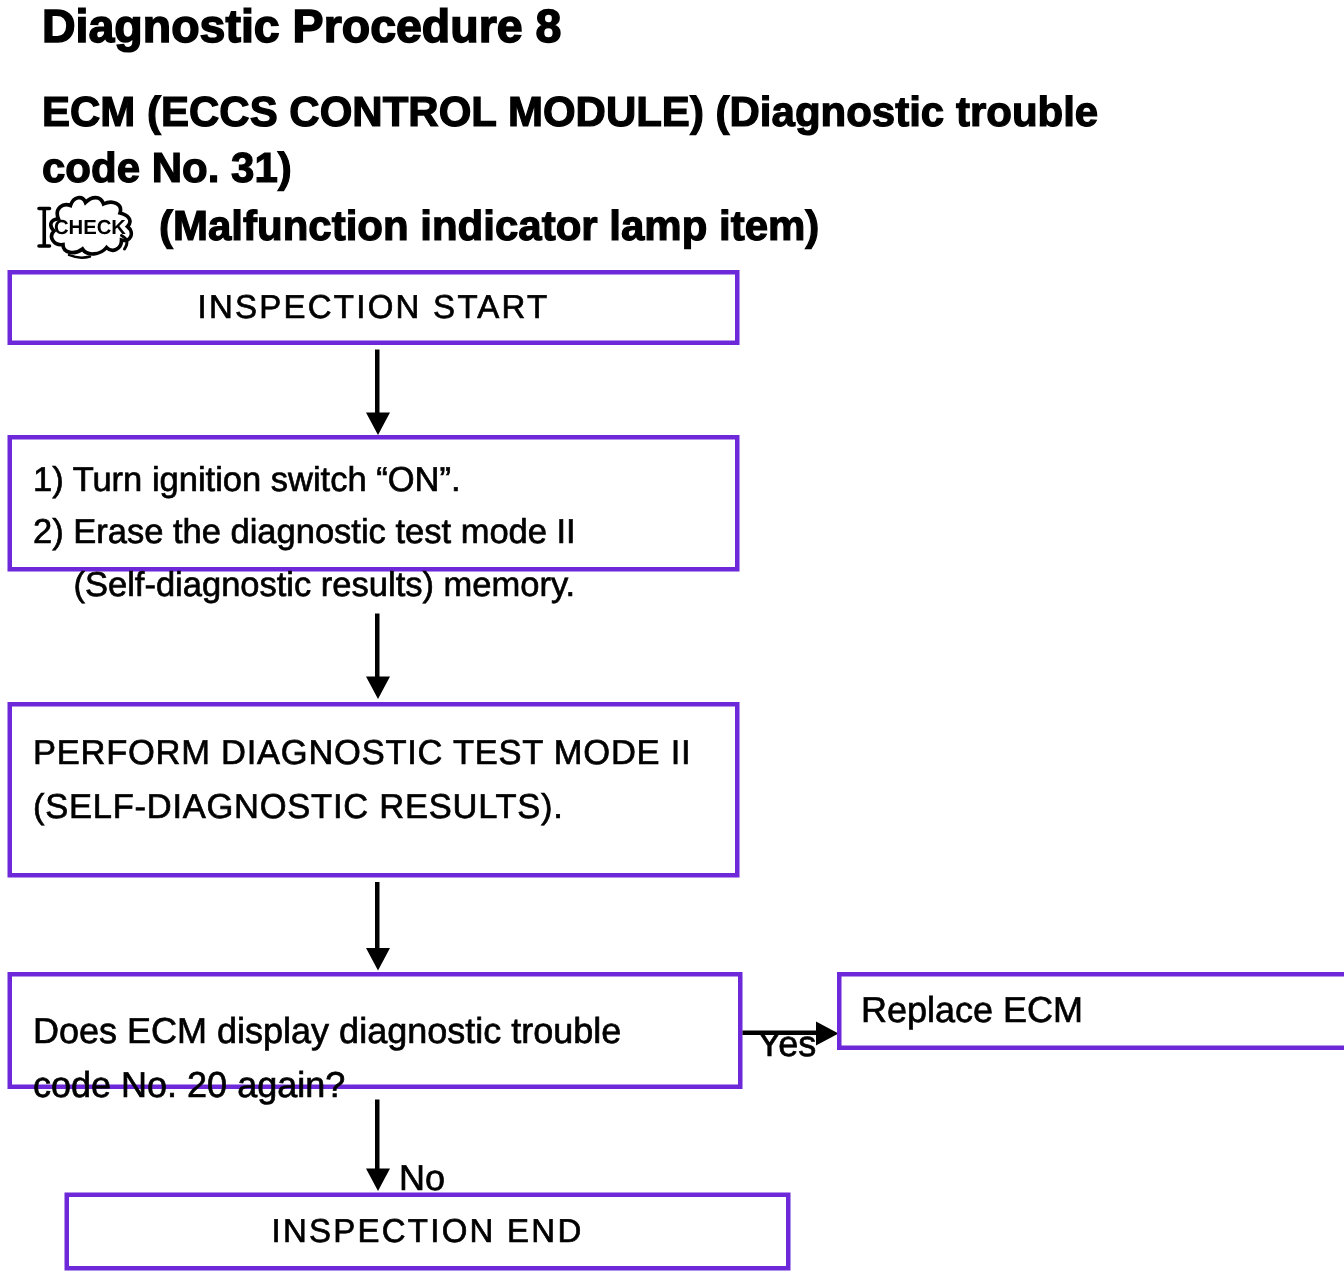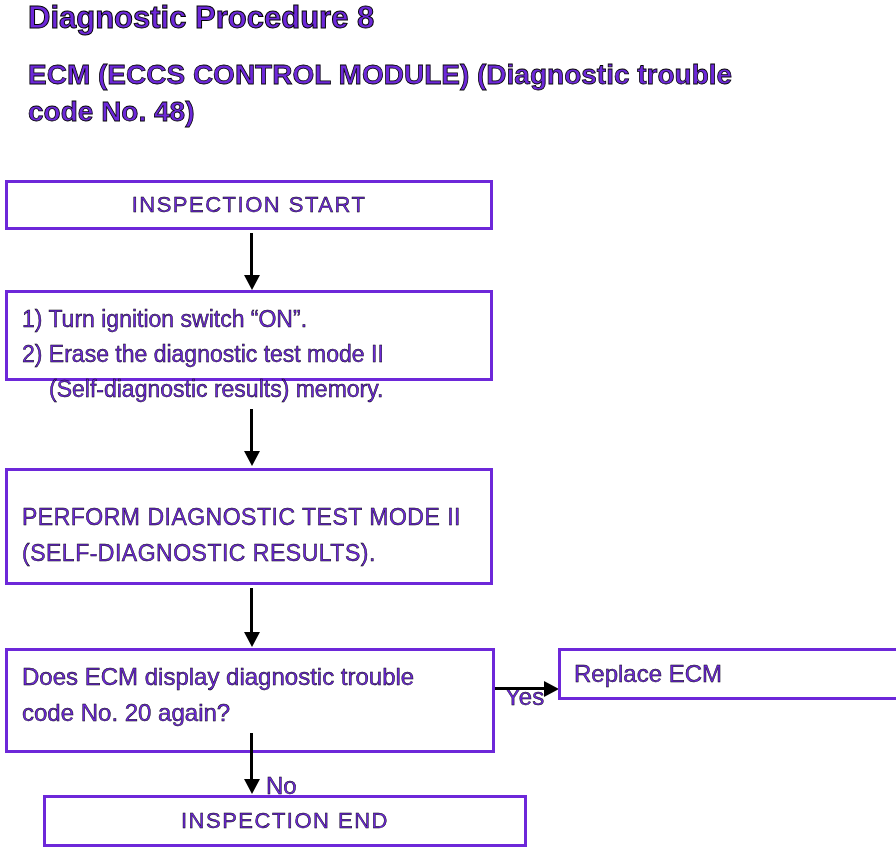--- a/index.html
+++ b/index.html
@@ -1,19 +1,19 @@
 <!DOCTYPE html>
 <html><head>
 <meta charset="utf-8">
 <style>
   html,body{margin:0;padding:0;background:#fff;}
   #page{
     position:relative;
     width:896px;height:856px;
-    background:#fff;color:#6d28d9;
+    background:#fff;color:#000000;
     font-family:"Liberation Sans","DejaVu Sans",sans-serif;
     overflow:hidden;
   }
   .title{
     position:absolute;left:28px;top:0px;
     font-size:31px;font-weight:bold;letter-spacing:0px;
     -webkit-text-stroke:1px #000;
   }
   .subtitle{
     position:absolute;left:28px;top:56px;
@@ -65,49 +65,61 @@
 </style>
 </head>
 <body>
 
 <div id="page">
 
   <div class="title">Diagnostic Procedure 8</div>
 
   <div class="subtitle">
     <span style="display:block">ECM (ECCS CONTROL MODULE) (Diagnostic trouble</span>
-    <span style="display:block">code No. 48)</span>
+    <span style="display:block">code No. 31)</span>
   </div>
 
+  <div class="check-row">
+    <svg width="76" height="50" viewBox="0 0 76 50">
+      <g fill="none" stroke="#000" stroke-width="2.4" stroke-linecap="round">
+        <path d="M4,13 h7 M7.5,13 v25 M4,38 h7"></path>
+        <path d="M17,20 C14,13 20,9 25,11 C27,5 33,4 35,9 C39,5 45,4 47,10 C53,7 60,10 58,16 C63,17 67,21 63,25 C68,29 65,36 59,34 C59,40 53,43 49,39 C45,44 36,45 33,40 C28,44 20,43 20,37 C14,38 10,32 14,28 C10,24 12,20 17,20 Z"></path>
+        <path d="M59,31 q6,3 2,9" stroke-width="2"></path>
+        <path d="M24,44 q7,3 14,1" stroke-width="1.6"></path>
+      </g>
+      <text x="38" y="30" text-anchor="middle" font-size="13.5" font-weight="bold" font-family="Liberation Sans, DejaVu Sans, sans-serif" fill="#000">CHECK</text>
+    </svg>
+    <div class="check-note">(Malfunction indicator lamp item)</div>
+  </div>
 
   <div class="box box-center" style="left:5px;top:180px;width:488px;height:50px;">
     <span>INSPECTION START</span>
   </div>
 
   <div class="vline" style="left:250px;top:233px;height:43px;"></div>
   <div class="arrow-down" style="left:244px;top:275px;"></div>
 
   <div class="box" style="left:5px;top:290px;width:488px;height:91px;padding:9px 14px;">
     <div class="steps-line">1) Turn ignition switch “ON”.</div>
     <div class="steps-line">2) Erase the diagnostic test mode II</div>
     <div class="steps-line steps-indent">(Self-diagnostic results) memory.</div>
   </div>
 
   <div class="vline" style="left:250px;top:409px;height:43px;"></div>
   <div class="arrow-down" style="left:244px;top:451px;"></div>
 
-  <div class="box" style="left:5px;top:468px;width:488px;height:117px;padding:28px 14px;">
+  <div class="box" style="left:5px;top:468px;width:488px;height:117px;padding:12px 14px;">
     <div class="caps-line">PERFORM DIAGNOSTIC TEST MODE II</div>
     <div class="caps-line">(SELF-DIAGNOSTIC RESULTS).</div>
   </div>
 
   <div class="vline" style="left:250px;top:588px;height:45px;"></div>
   <div class="arrow-down" style="left:244px;top:632px;"></div>
 
-  <div class="box" style="left:5px;top:648px;width:490px;height:105px;padding:8px 14px;font-size:24px;">
+  <div class="box" style="left:5px;top:648px;width:490px;height:78px;padding:19px 14px;font-size:24px;">
     <div class="q-line">Does ECM display diagnostic trouble</div>
     <div class="q-line">code No. 20 again?</div>
   </div>
 
   <div class="edge-label" style="left:505px;top:647px;">Yes</div>
   <div class="hline" style="left:495px;top:687px;width:50px;"></div>
   <div class="arrow-right" style="left:544px;top:681px;"></div>
 
   <div class="box" style="left:558px;top:648px;width:384px;height:52px;display:flex;align-items:center;padding-left:13px;font-size:24px;">
     <span>Replace ECM</span>

